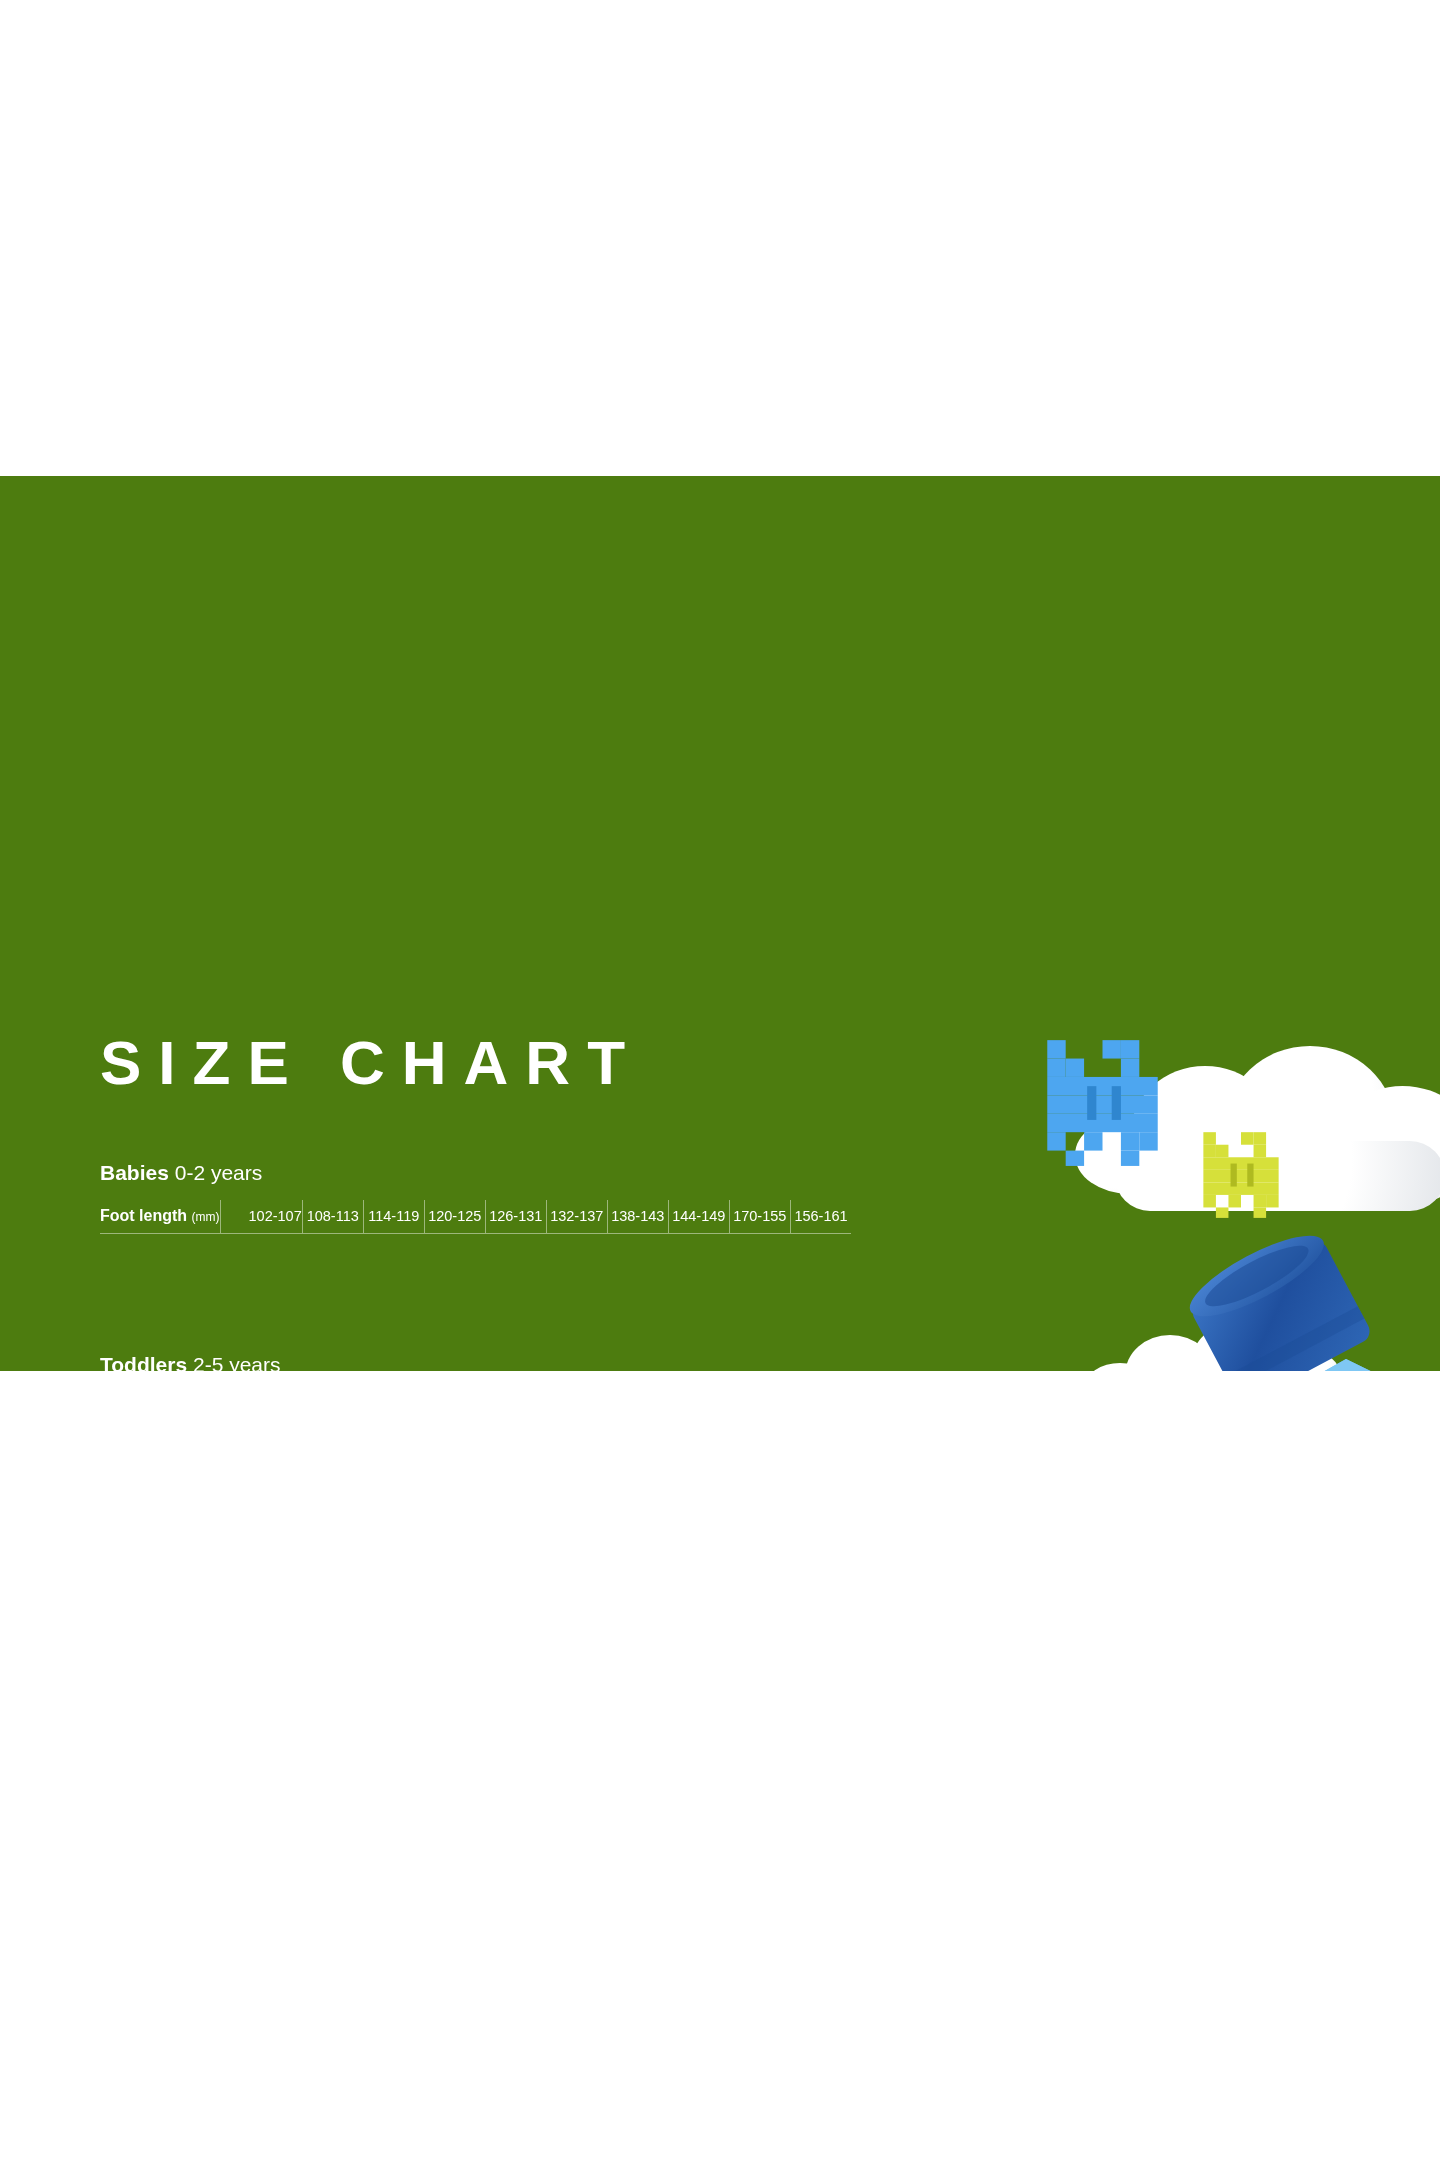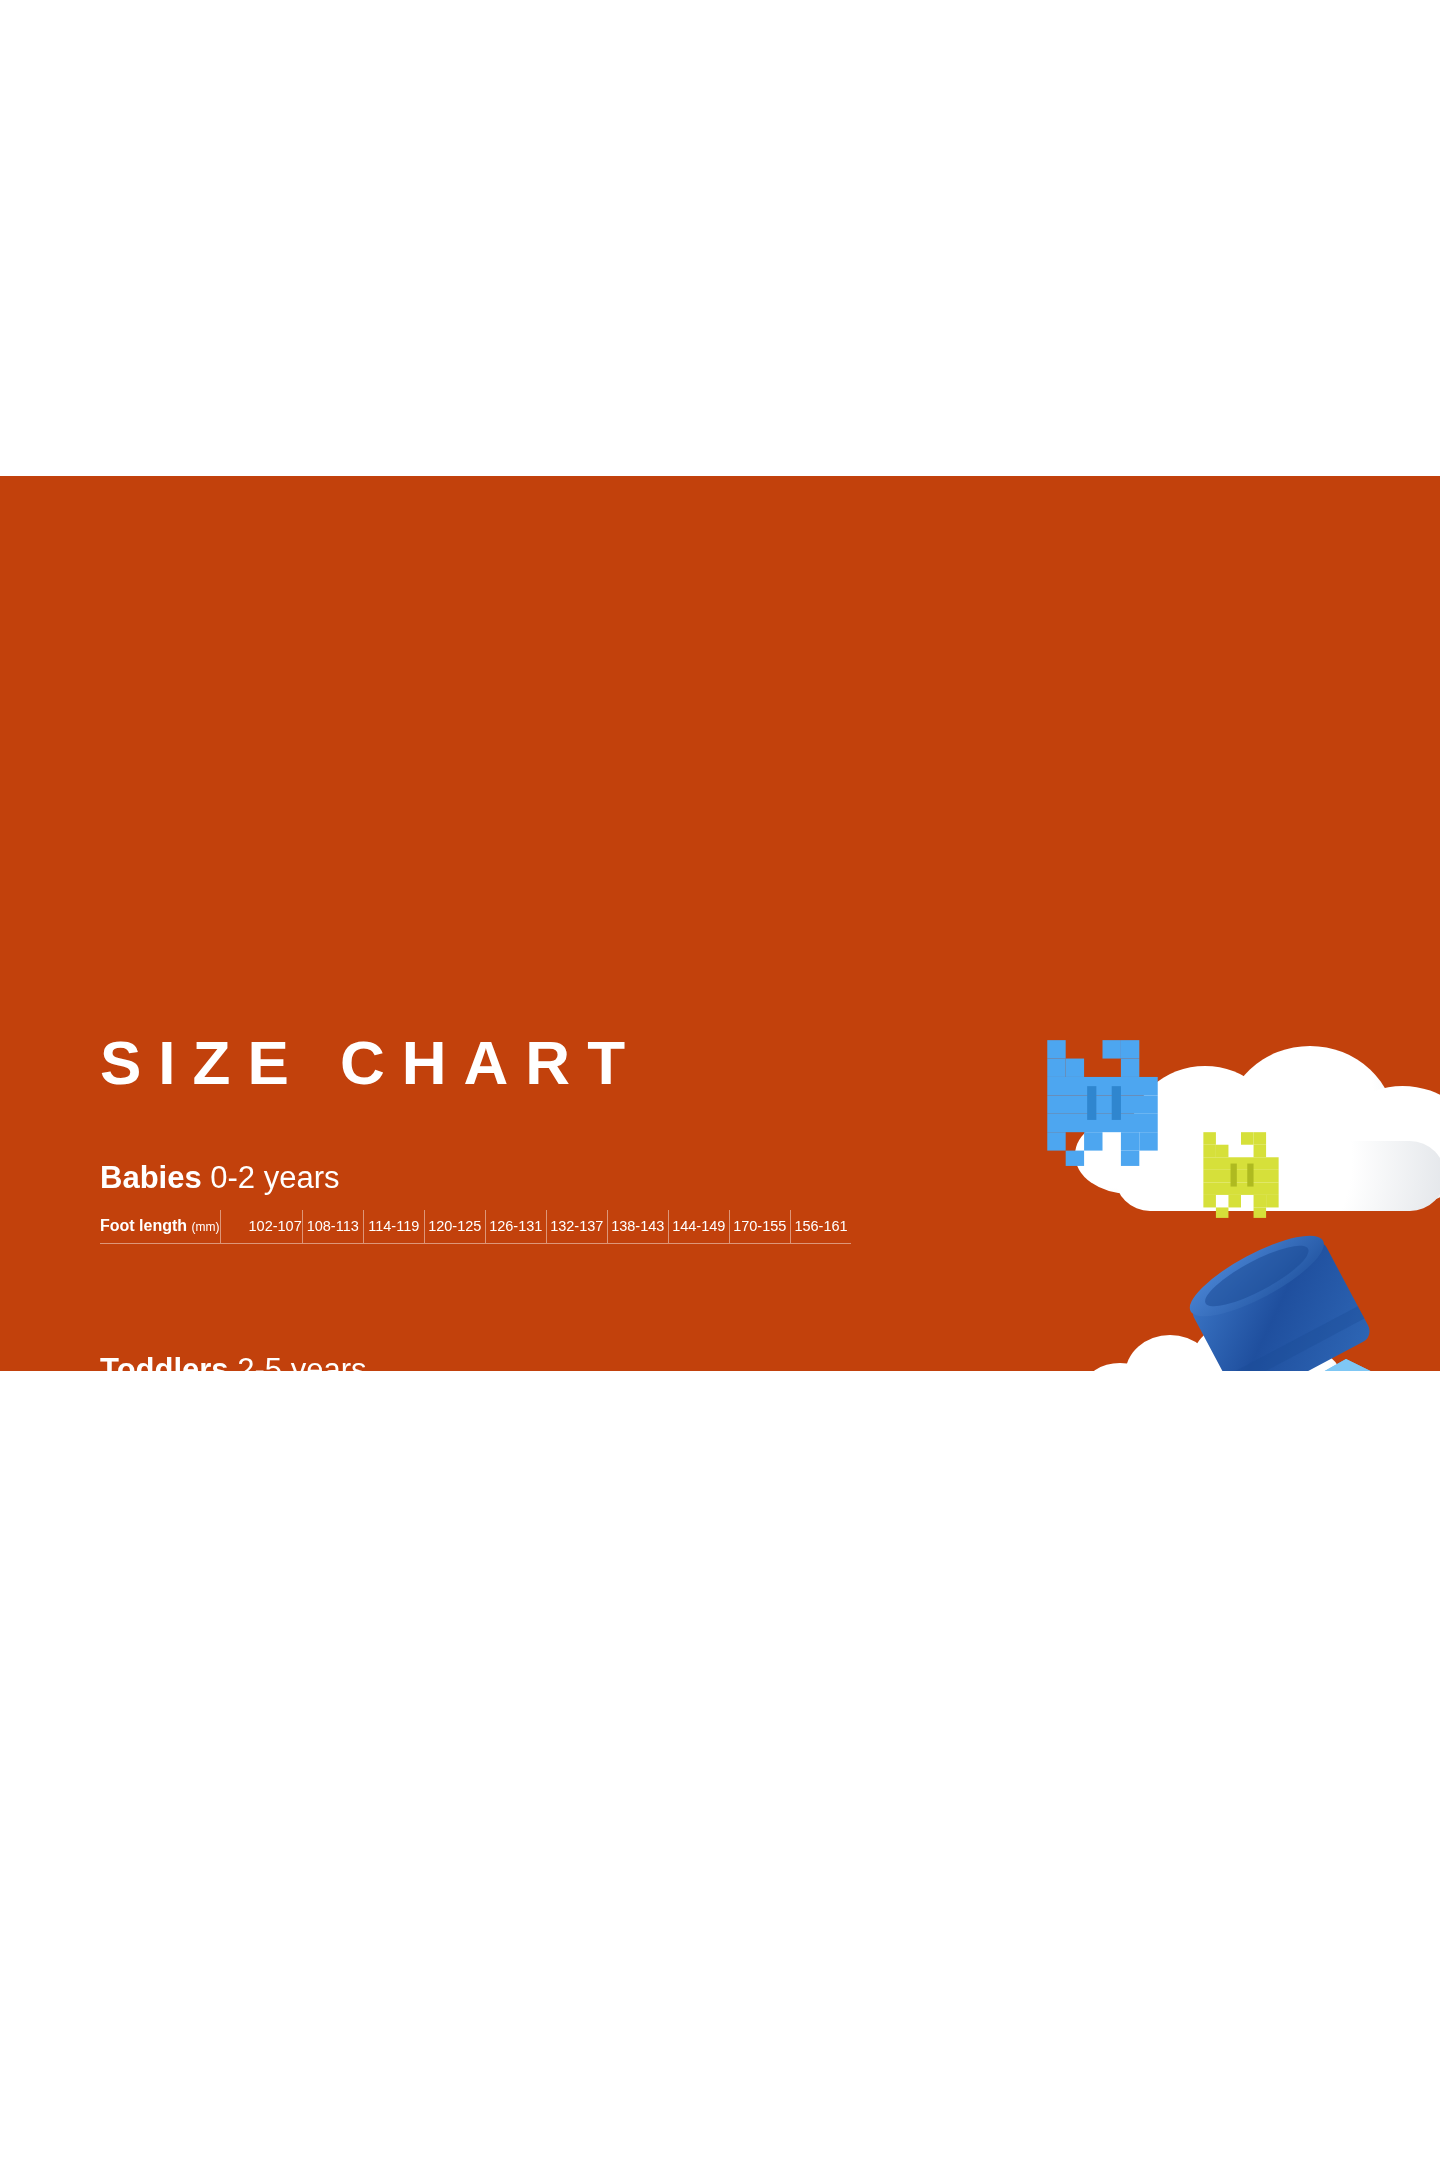--- a/index.html
+++ b/index.html
@@ -8,21 +8,21 @@
     background:#ffffff;
     font-family:"Liberation Sans", sans-serif;
     overflow:hidden;
   }
 
   
   #poster{
     position:absolute;
     left:0; top:476px;
     width:1440px; height:895px;
-    background:#c2410c;
+    background:#4d7c0f;
     overflow:hidden;
   }
 
   
   .art{ position:absolute; pointer-events:none; }
 
   
   #cloud-top{ left:1075px; top:560px; width:400px; height:180px; }
   #cloud-mid{ left:1080px; top:830px; width:260px; height:110px; }
 
@@ -37,21 +37,21 @@
 
   
   #title{
     position:absolute; left:100px; top:556px;
     font-size:62px; font-weight:bold; color:#ffffff;
     letter-spacing:17px; line-height:1;
   }
 
   .section{ position:absolute; left:100px; }
   .sec-head{
-    color:#ffffff; font-size:31px; line-height:1;
+    color:#ffffff; font-size:21px; line-height:1;
     margin-bottom:17px; white-space:nowrap;
   }
   .sec-head .strong{ font-weight:bold; }
   .sec-head .light{ font-weight:normal; }
 
   table.sizetable{ border-collapse:collapse; }
   table.sizetable td{
     color:#ffffff;
     text-align:center;
     vertical-align:middle;

